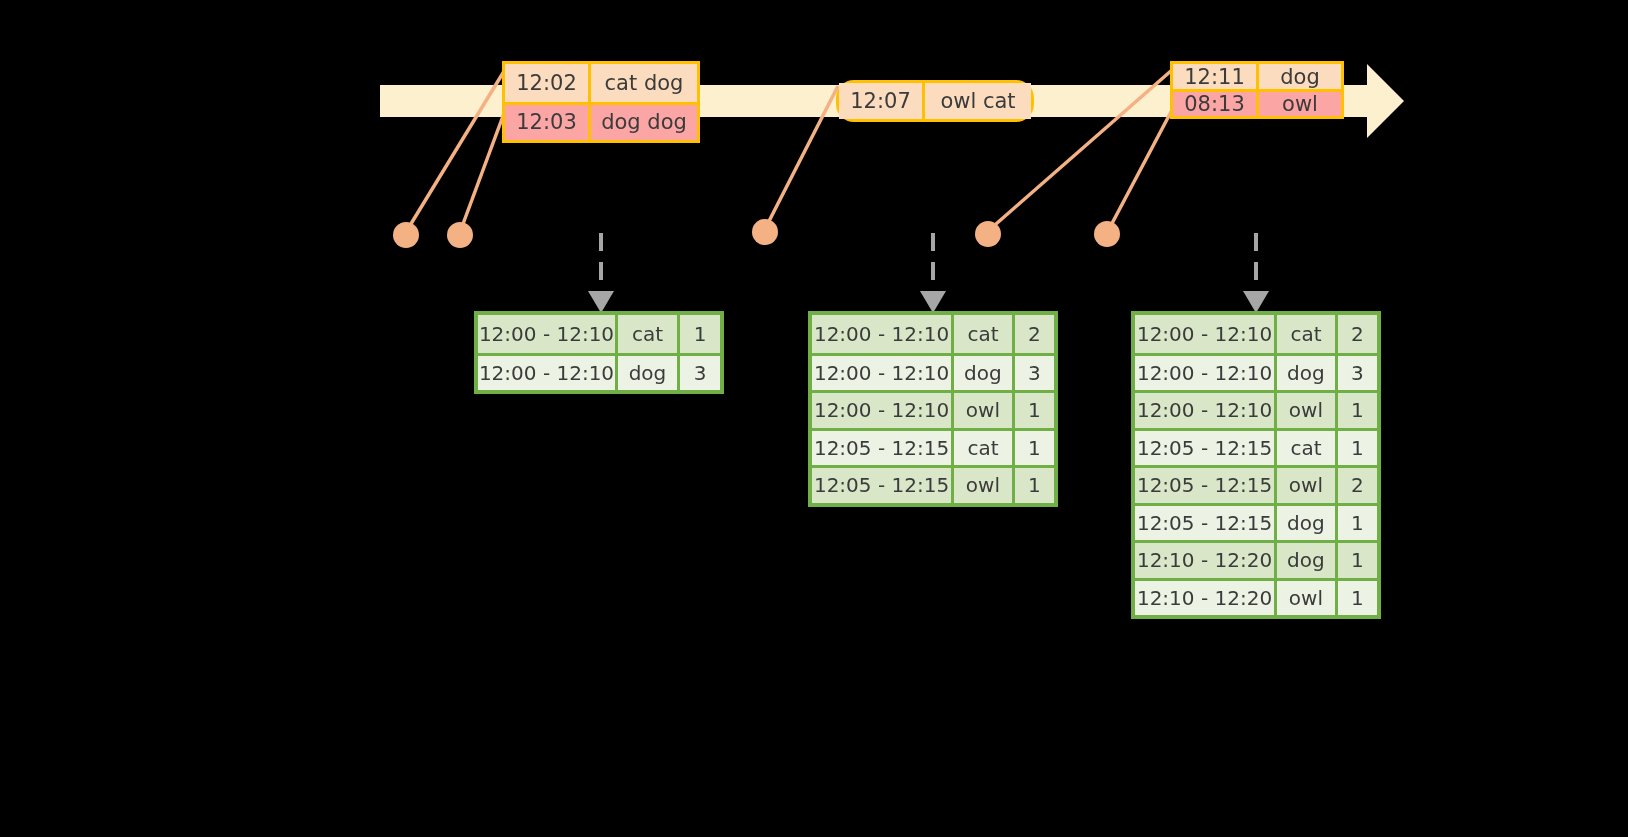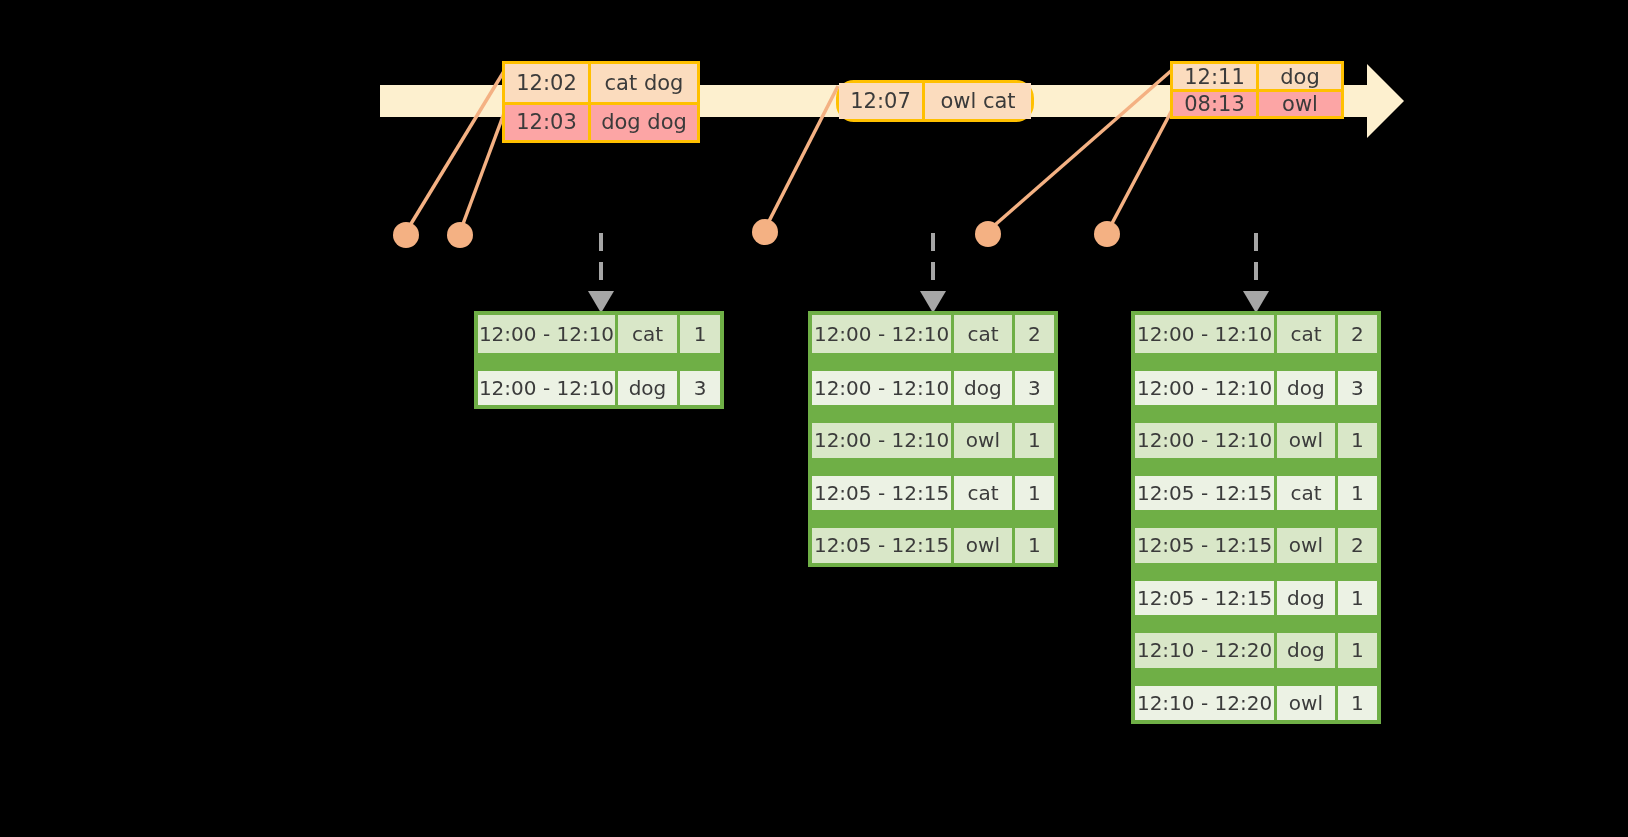--- a/index.html
+++ b/index.html
@@ -33,21 +33,21 @@
   .evt-time{width:86px;border-right:3px solid #FFC000;}
   .evt-txt{flex:1;}
 
   
   .gtable{
     position:absolute;
     border:4px solid #6FAF46;
     box-sizing:border-box;
     background:#6FAF46;
     display:flex;flex-direction:column;
-    gap:15px;
+    gap:0px;
   }
   .grow{display:flex;flex-direction:row;height:37.5px;box-sizing:border-box;}
   .grow + .grow{border-top:3px solid #6FAF46;}
   .gcell{
     display:flex;align-items:center;justify-content:center;
     font-size:20px;color:#3b3b3b;box-sizing:border-box;
     background:#ECF2E4;
   }
   .grow.alt .gcell{background:#D9E7C8;}
   .gcell.c-win{border-right:3px solid #6FAF46;}

